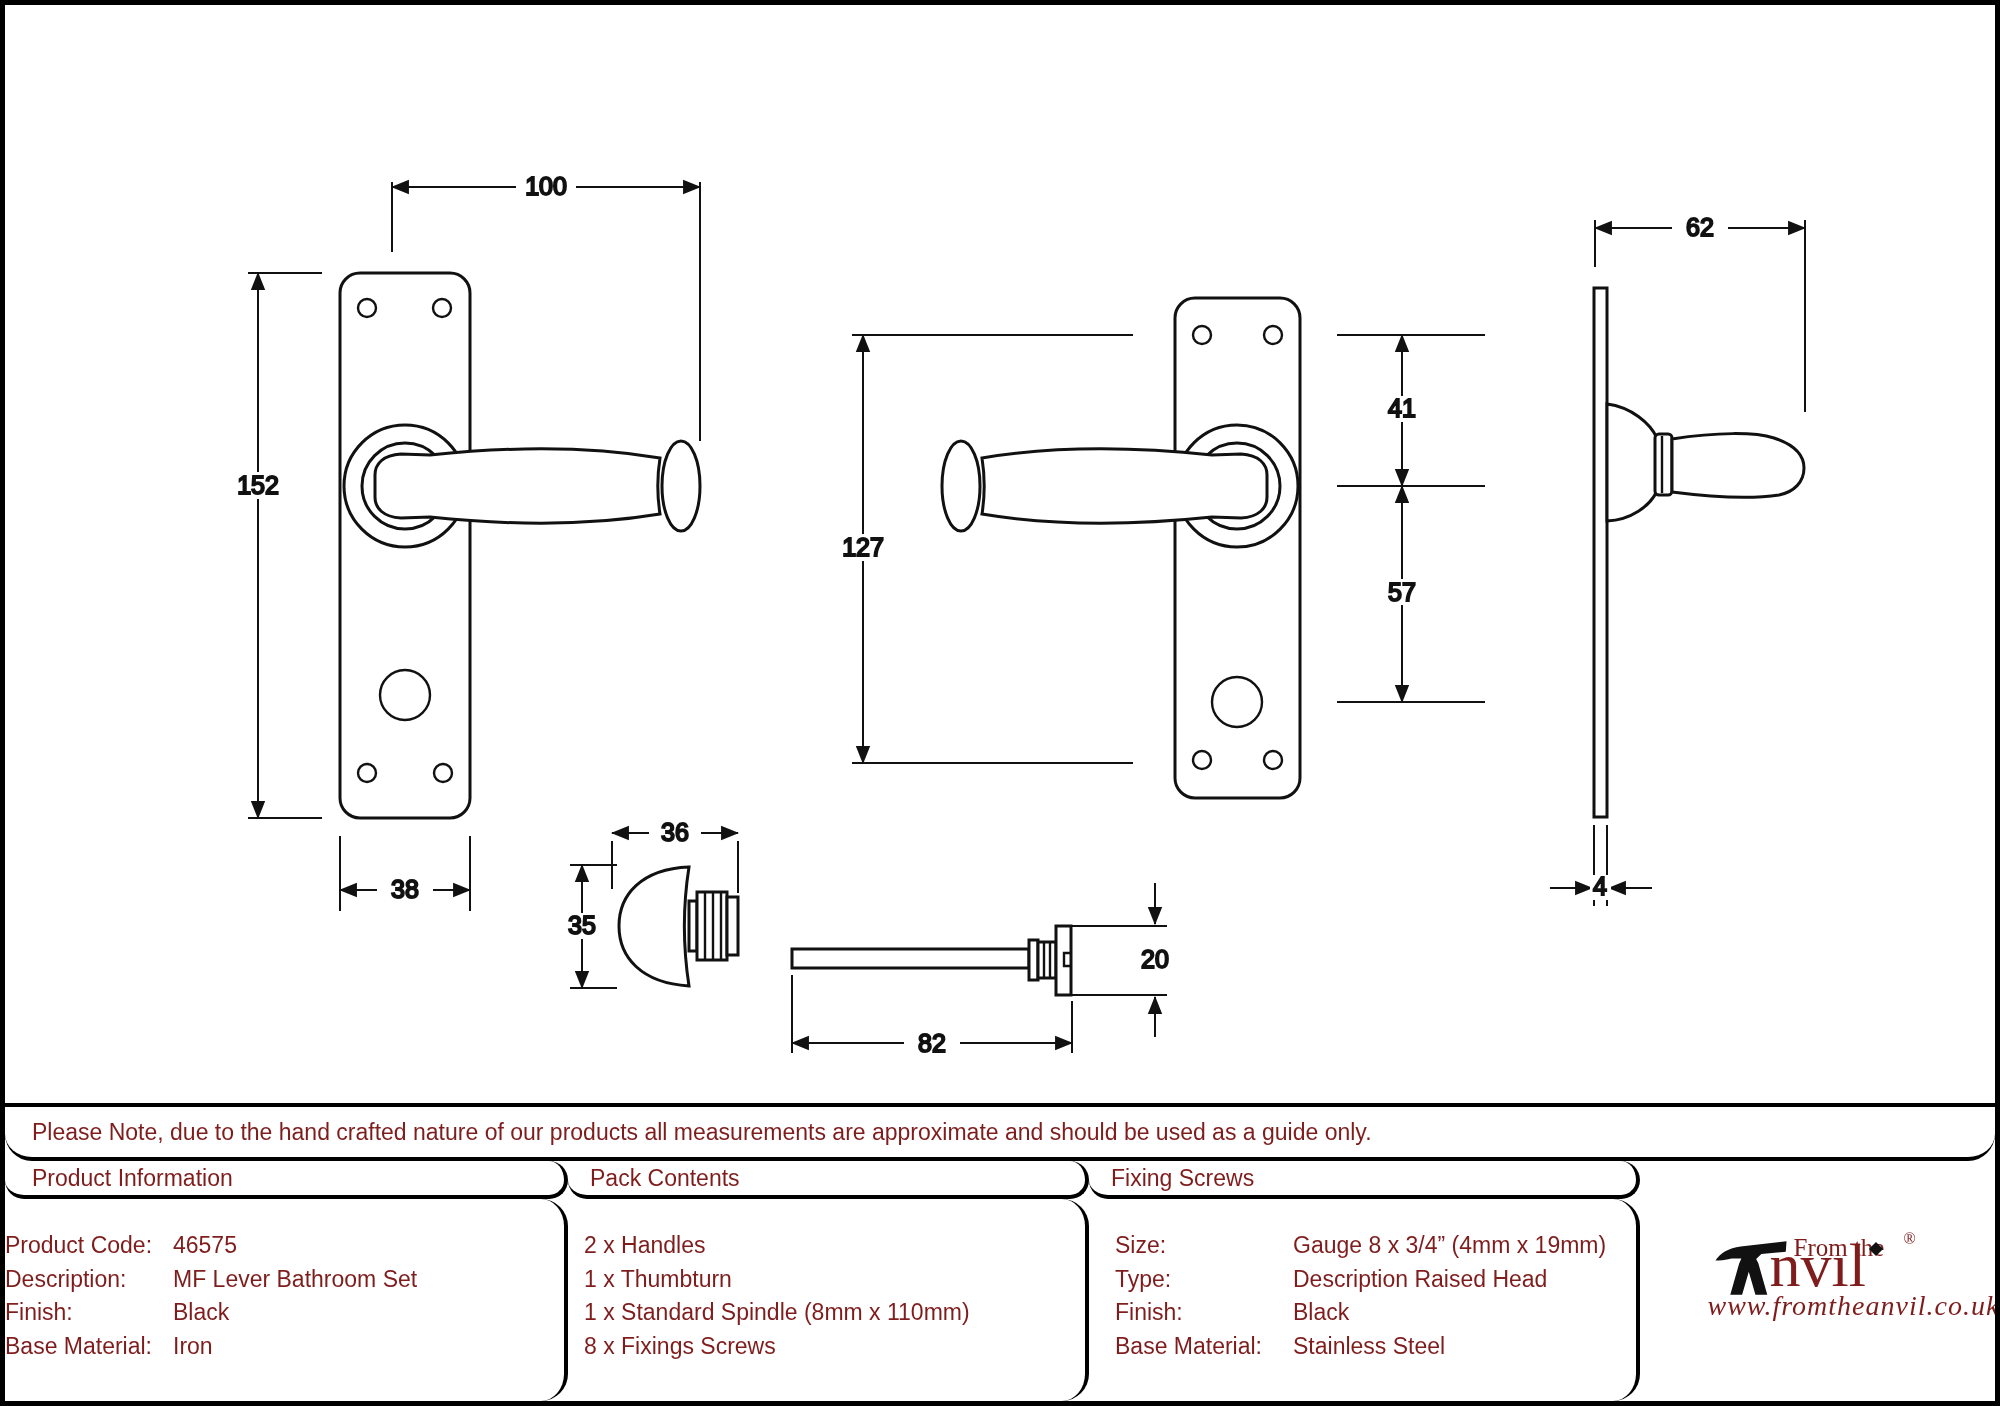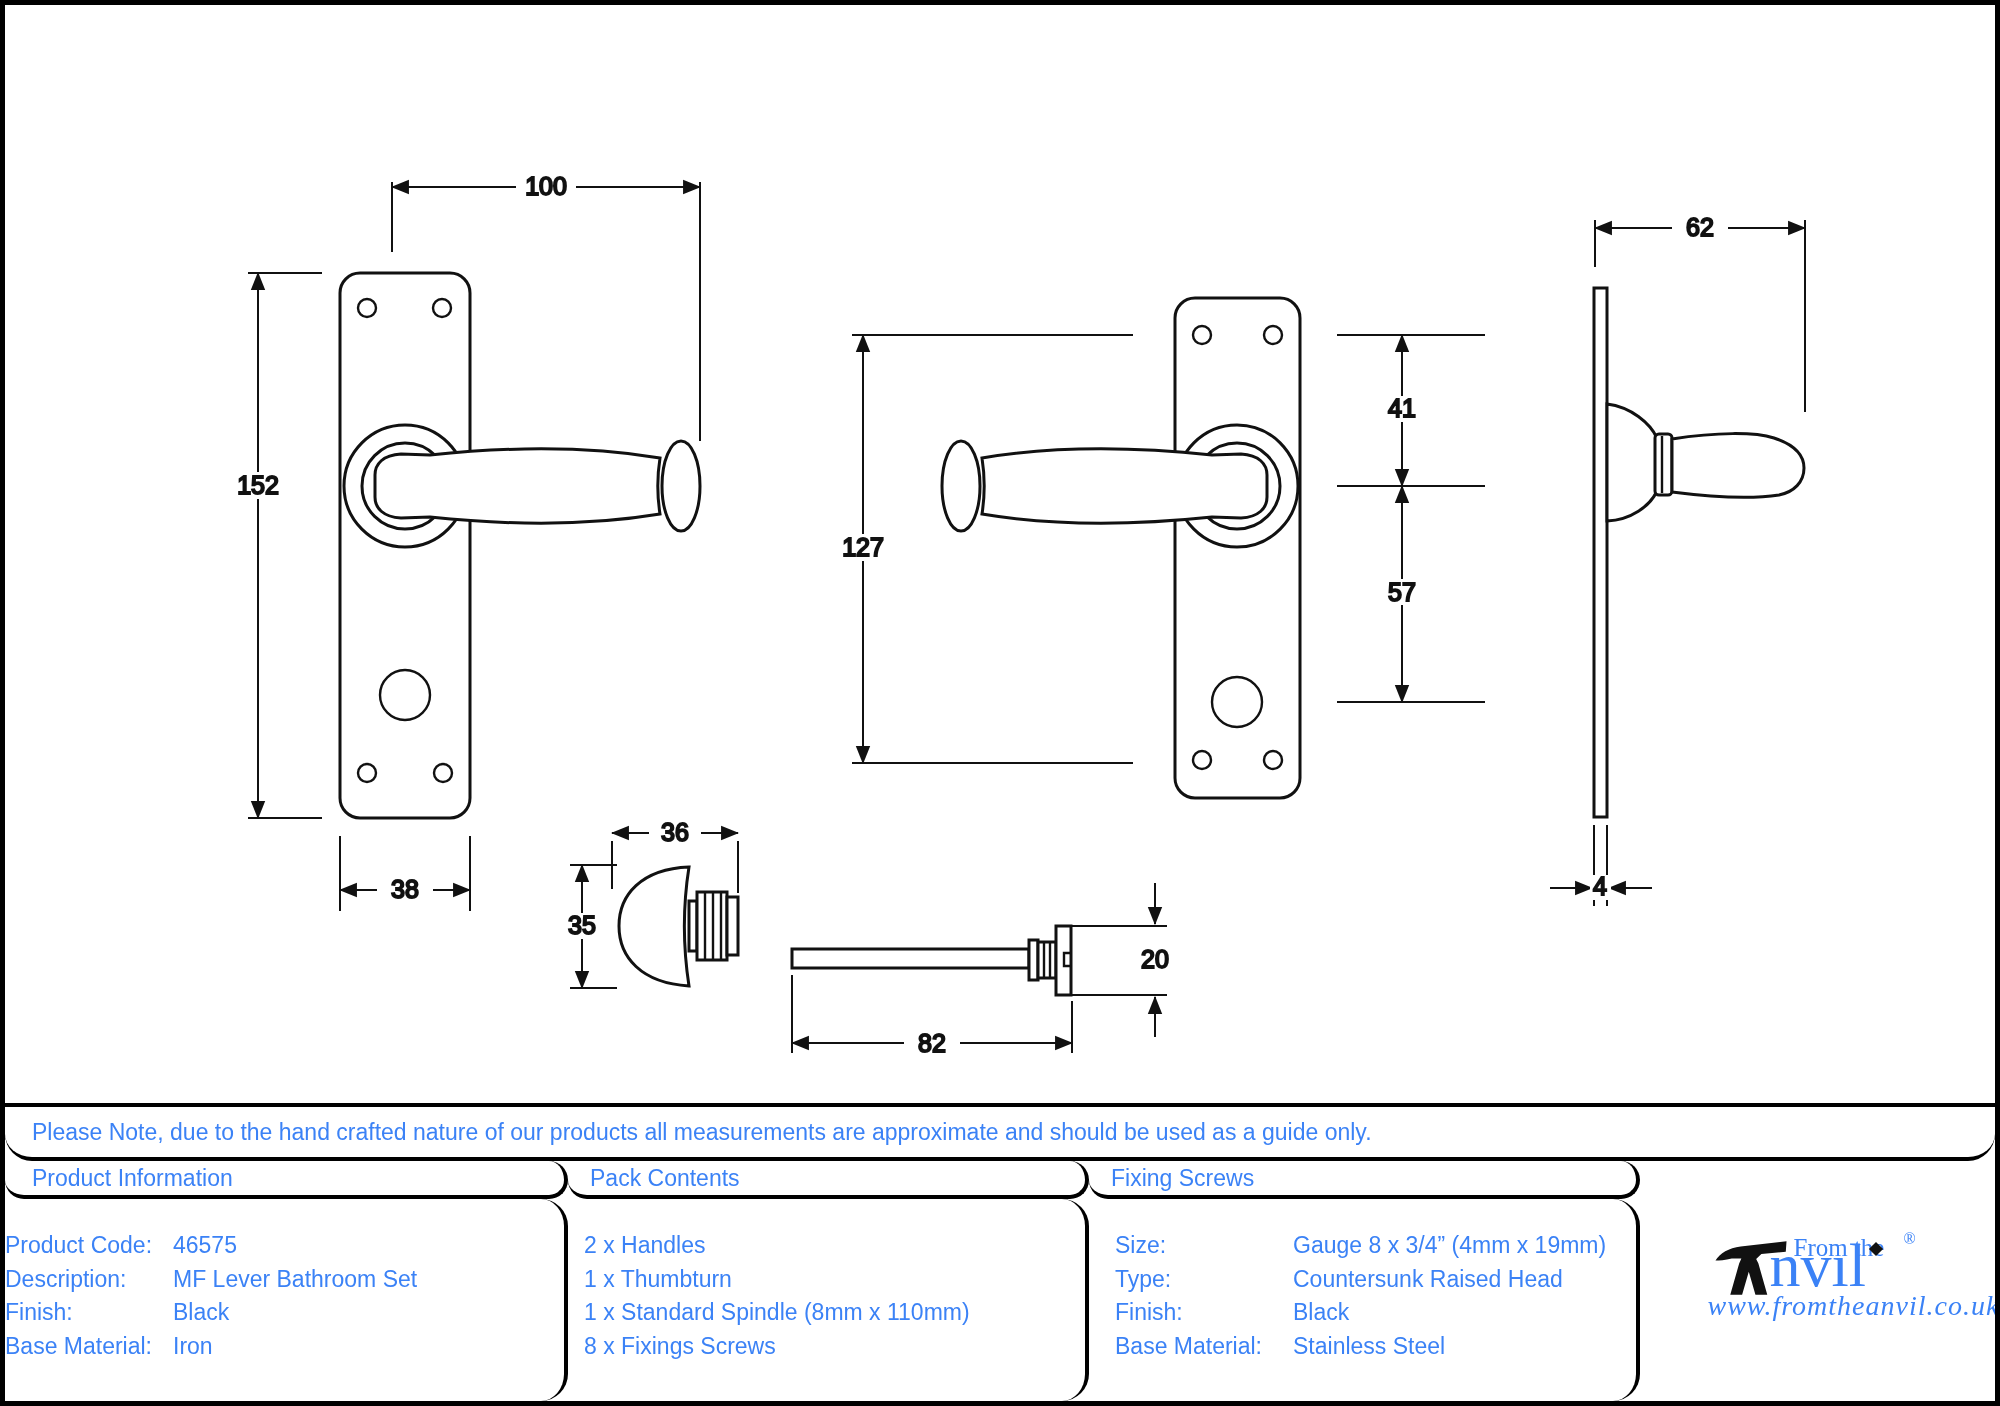--- a/index.html
+++ b/index.html
@@ -1,19 +1,19 @@
 <!DOCTYPE html>
 <html><head>
 <meta charset="utf-8">
 <style>
   html,body{margin:0;padding:0;background:#888;}
   .page{
     position:relative;width:2000px;height:1406px;background:#ffffff;
     border:5px solid #000;box-sizing:border-box;overflow:hidden;
-    font-family:"Liberation Sans",sans-serif;color:#3b82f6;
+    font-family:"Liberation Sans",sans-serif;color:#7f1d1d;
   }
   .drawing{position:absolute;top:0;left:0;}
   svg .part{fill:#fff;stroke:#111;stroke-width:3;}
   svg .thin{fill:none;stroke:#111;stroke-width:2.4;}
   svg .dim{stroke:#111;stroke-width:2;fill:none;}
   svg .lbl{font-family:"Liberation Sans",sans-serif;font-size:25px;fill:#111;text-anchor:middle;}
   svg .bg{fill:#fff;stroke:none;}
   
   .info{
     position:absolute;left:0;right:0;top:1098px;bottom:0;
@@ -263,21 +263,21 @@
       <div>8 x Fixings Screws</div>
     </div>
 
     <div class="cell bd bd3">
       <div class="kv">
         <span>Size:</span>
         <span>Gauge 8 x 3/4” (4mm x 19mm)</span>
       </div>
       <div class="kv">
         <span>Type:</span>
-        <span>Countersunk Raised Head</span>
+        <span>Description Raised Head</span>
       </div>
       <div class="kv">
         <span>Finish:</span>
         <span>Black</span>
       </div>
       <div class="kv">
         <span>Base Material:</span>
         <span>Stainless Steel</span>
       </div>
     </div>

